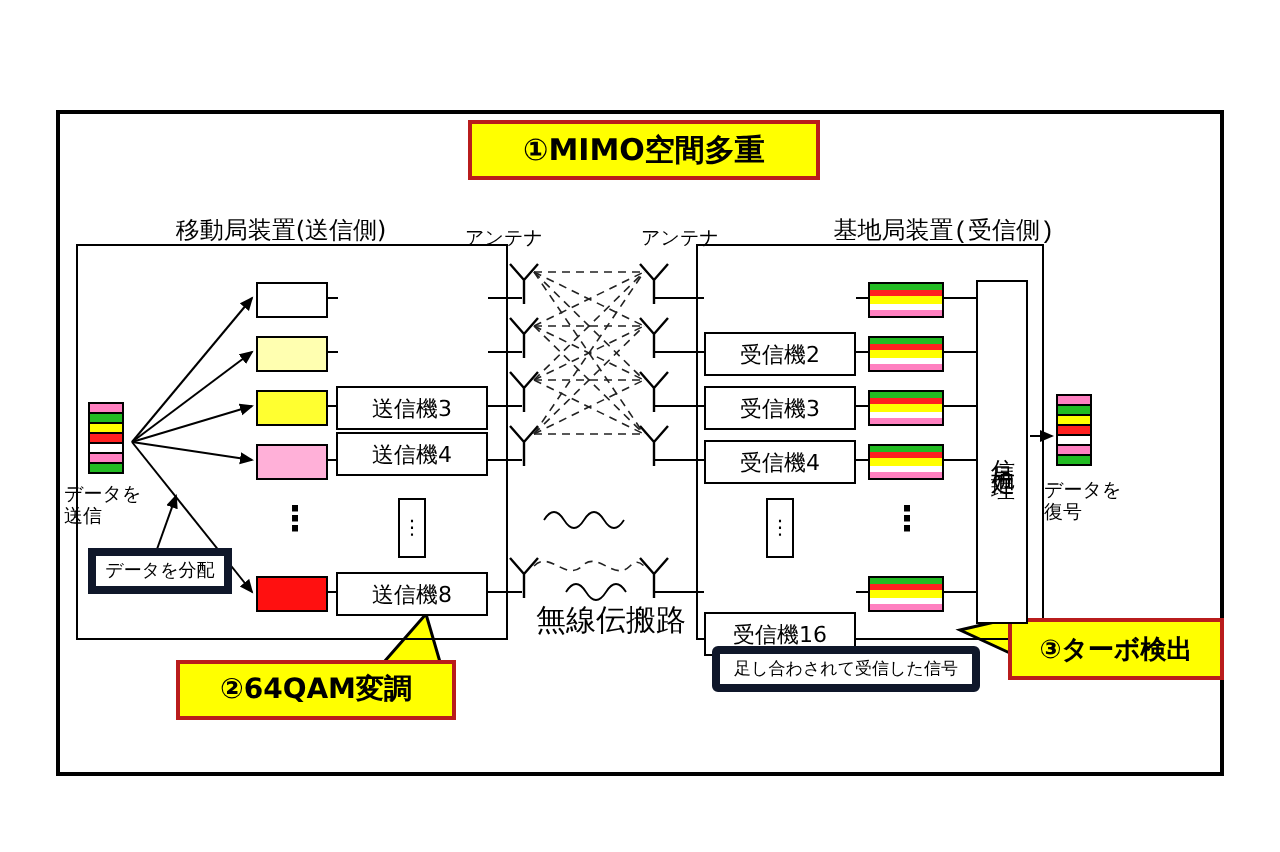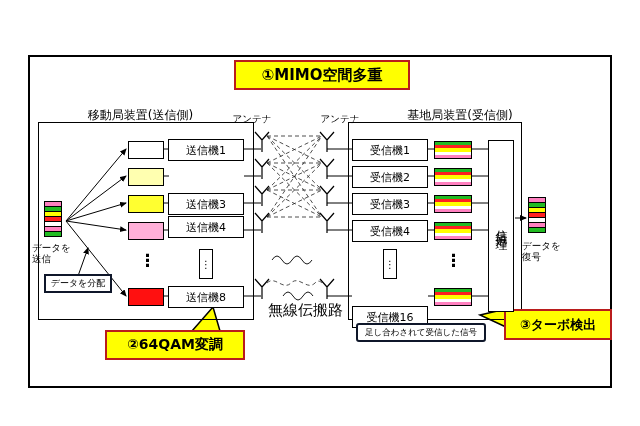--- a/index.html
+++ b/index.html
@@ -17,24 +17,24 @@
   .txu{left:168px;} .rxu{left:352px;}
   .chip{position:absolute;left:128px;width:34px;height:16px;border:1px solid #000;background:#fff;}
   .stripe-bar{position:absolute;left:434px;width:36px;height:16px;border:1px solid #000;
               display:flex;flex-direction:column;overflow:hidden;}
   .stripe-bar .bar{flex:1;}
   .color-stack{position:absolute;width:18px;}
   .color-stack .bar{height:4px;border:1px solid #000;margin-top:-1px;}
   .callout{position:absolute;background:#ffff00;border:2px solid #b91c1c;font-weight:bold;
            display:flex;align-items:center;justify-content:center;white-space:nowrap;}
   .co-mimo{left:234px;top:60px;width:172px;height:26px;font-size:15px;}
-  .co-qam{left:105px;top:330px;width:136px;height:26px;font-size:14px;text-align:right;}
+  .co-qam{left:88px;top:330px;width:136px;height:26px;font-size:14px;text-align:right;}
   .co-turbo{left:504px;top:309px;width:104px;height:27px;font-size:13px;}
   .small-label{position:absolute;font-size:9.5px;line-height:1.2;word-break:break-all;text-align:left;}
-  .boxed-label{position:absolute;background:#fff;border:2px solid #0f172a;display:flex;
+  .boxed-label{position:absolute;background:#fff;border:4px solid #0f172a;display:flex;
                align-items:center;justify-content:center;white-space:nowrap;}
   .distribute{left:44px;top:274px;width:64px;height:15px;font-size:9px;}
   .received{left:356px;top:323px;width:126px;height:15px;font-size:8.5px;border-radius:3px;}
   .sp-box{position:absolute;left:488px;top:140px;width:24px;height:170px;border:1px solid #000;background:#fff;
           writing-mode:vertical-rl;text-orientation:upright;font-size:12px;letter-spacing:3px;
           display:flex;align-items:center;justify-content:center;}
   .channel-label{position:absolute;left:268px;top:301px;width:68px;font-size:15px;text-align:center;white-space:nowrap;}
   .vdots{position:absolute;font-size:17px;font-weight:bold;line-height:1;}
   .mini-rect{position:absolute;width:12px;height:28px;border:1px solid #000;background:#fff;
              font-size:10px;display:flex;align-items:center;justify-content:center;}
@@ -139,21 +139,21 @@
     <g stroke="#000" stroke-width="1.5" fill="#ffff00">
       <polygon points="192,331 220,331 213,307"></polygon>
       <polygon points="480,315 506,309 506,327"></polygon>
     </g>
   </svg>
 
   <div class="group-box tx-group"></div>
   <div class="group-box rx-group"></div>
 
   <div class="group-label" style="left:58px;top:107px;width:165px;">移動局装置(送信側)</div>
-  <div class="group-label" style="left:380px;top:107px;width:160px;">基地局装置(受信側)</div>
+  <div class="group-label" style="left:392px;top:107px;width:160px;font-family:Liberation Mono, monospace;">基地局装置(受信側)</div>
 
   <div class="ant-label" style="left:229px;top:113px;width:46px;">アンテナ</div>
   <div class="ant-label" style="left:317px;top:113px;width:46px;">アンテナ</div>
 
   <div class="callout co-mimo">①MIMO空間多重</div>
   <div class="callout co-qam">②64QAM変調</div>
   <div class="callout co-turbo">③ターボ検出</div>
 
   <div class="color-stack" style="left:44px;top:202px;">
       <div class="bar" style="background-color: rgb(255, 128, 192);"></div>
@@ -166,26 +166,24 @@
     </div>
   <div class="small-label" style="left:32px;top:242px;width:46px;">データを送信</div>
   <div class="boxed-label distribute">データを分配</div>
 
   <div class="chip" style="top: 141px; background-color: rgb(255, 255, 255);"></div>
   <div class="chip" style="top: 168px; background-color: rgb(255, 255, 176);"></div>
   <div class="chip" style="top: 195px; background-color: rgb(255, 255, 48);"></div>
   <div class="chip" style="top: 222px; background-color: rgb(255, 176, 216);"></div>
   <div class="chip" style="top: 288px; background-color: rgb(255, 16, 16);"></div>
 
-  <div class="unit txu" style="top:139px;">送信機1</div>
   <div class="unit txu" style="top:193px;">送信機3</div>
   <div class="unit txu" style="top:216px;">送信機4</div>
   <div class="unit txu" style="top:286px;">送信機8</div>
 
-  <div class="unit rxu" style="top:139px;">受信機1</div>
   <div class="unit rxu" style="top:166px;">受信機2</div>
   <div class="unit rxu" style="top:193px;">受信機3</div>
   <div class="unit rxu" style="top:220px;">受信機4</div>
   <div class="unit rxu" style="top:286px;margin-top:20px;">受信機16</div>
 
   <div class="stripe-bar" style="top:141px;">
       <div class="bar" style="background-color: rgb(34, 187, 34);"></div>
       <div class="bar" style="background-color: rgb(255, 32, 32);"></div>
       <div class="bar" style="background-color: rgb(255, 255, 0);"></div>
       <div class="bar" style="background-color: rgb(255, 255, 255);"></div>

